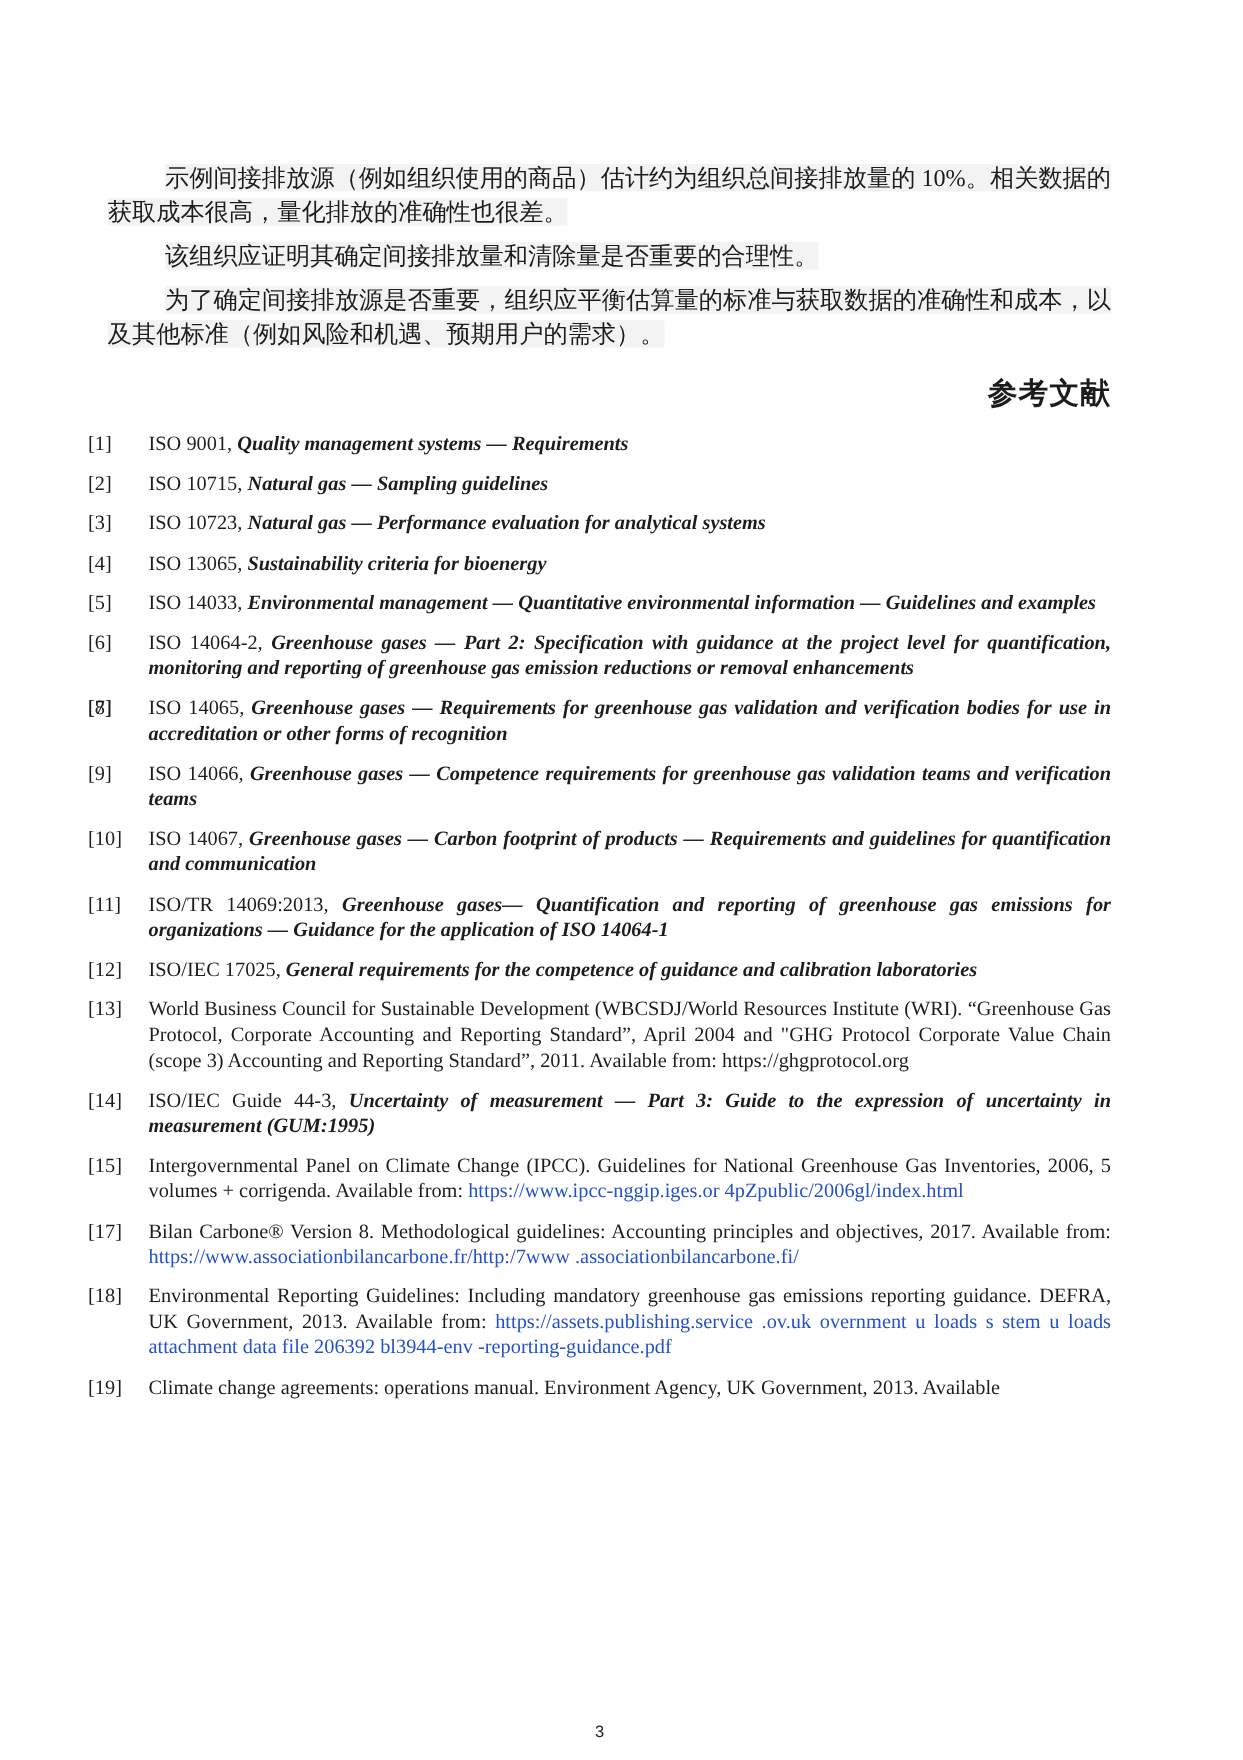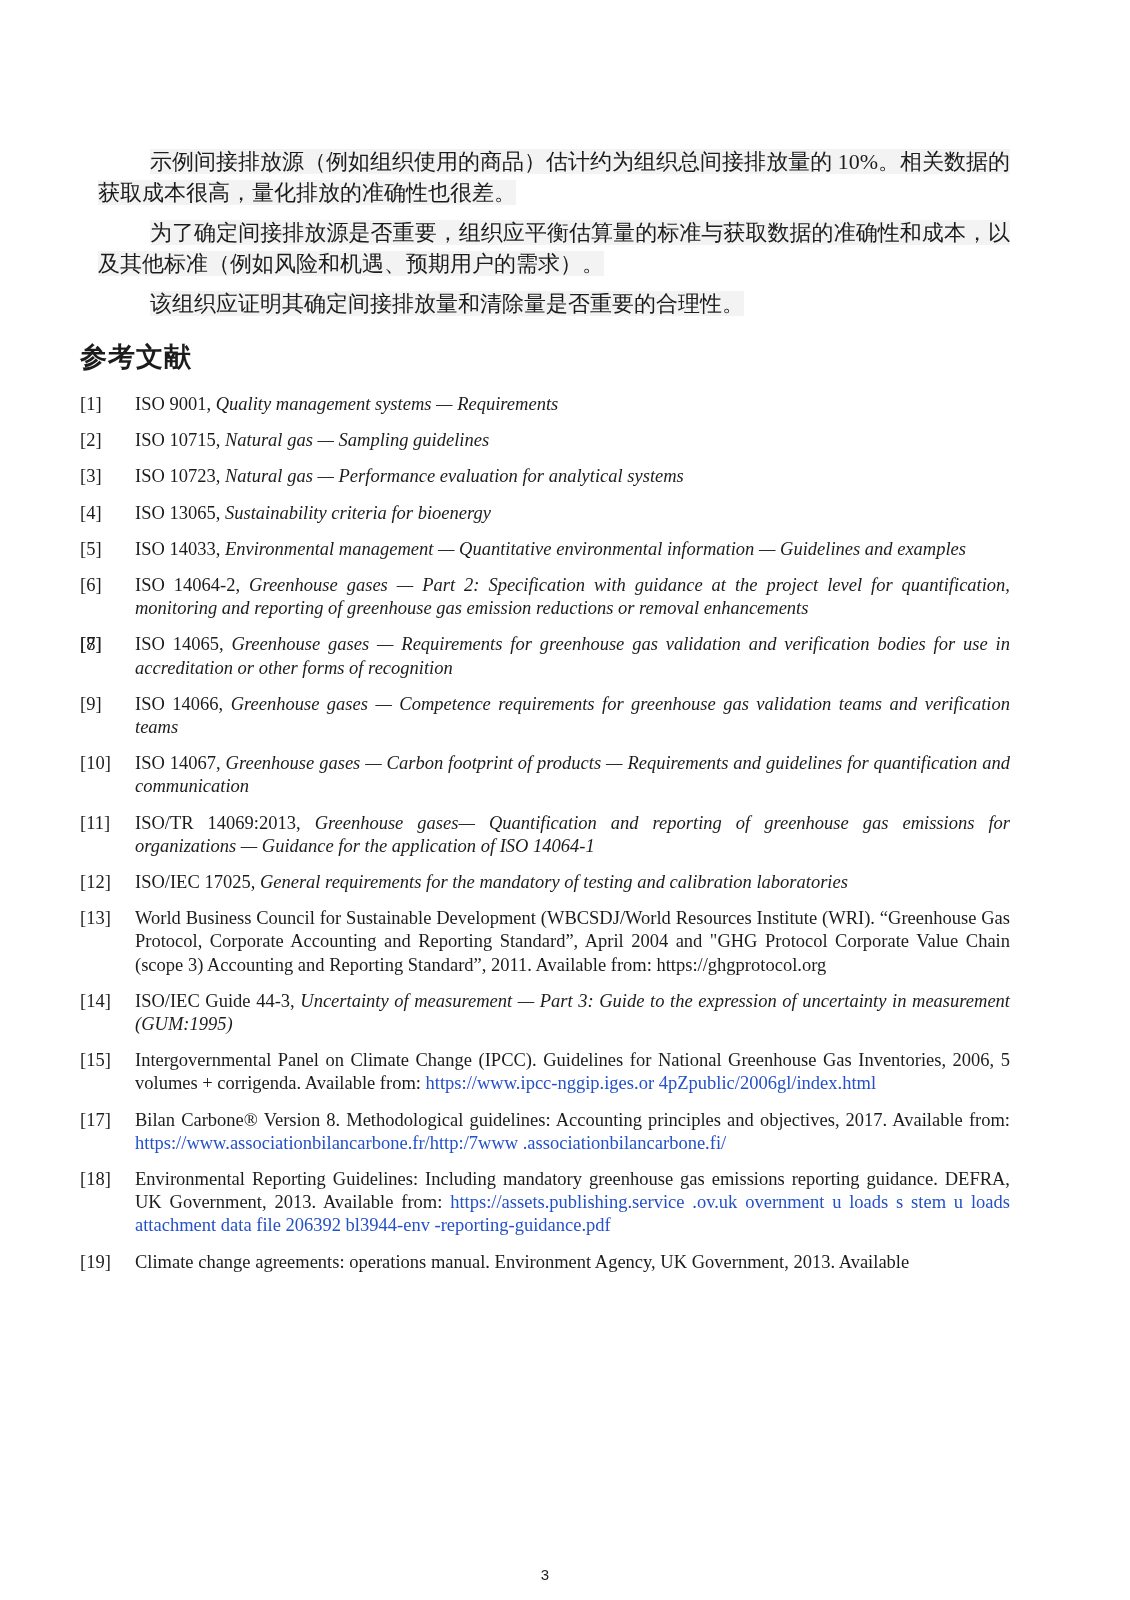--- a/index.html
+++ b/index.html
@@ -33,41 +33,41 @@
     font-size: 22px;
     line-height: 31px;
     text-align: justify;
     text-indent: 52px;
     margin: 0 0 9px 18px;
   }
   .zh .hl { background: var(--highlight); }
   .heading {
     font-size: 27px;
     font-weight: bold;
-    text-align: left;
+    text-align: right;
     line-height: 37px;
     margin: 20px 0 17px 0;
     letter-spacing: 1px;
   }
   .refs { width: 930px; }
   .ref {
     position: relative;
     padding-left: 55px;
     font-size: 18.5px;
     line-height: 23.2px;
     text-align: justify;
     margin-bottom: 13px;
   }
   .ref .num {
     position: absolute;
     left: 0; top: 0;
     font-style: normal;
   }
   .s-r { font-style: normal; margin-top: 40px; }
-  .s-i { font-style: italic; }
+  .s-i { font-style: italic; font-weight: bold; }
   .s-l { color: var(--link-color); text-decoration: none; cursor: pointer; }
   .s-lu { color: var(--link-color); cursor: pointer; }
   .pageno {
     position: absolute;
     left: 80px;
     top: 1566px;
     width: 930px;
     text-align: center;
     font-family: "Liberation Sans", sans-serif;
     font-size: 15px;
@@ -75,39 +75,39 @@
   }
 </style>
 </head>
 <body>
 
 <div class="page">
   <div class="content">
 
     <p class="zh"><span class="hl">示例间接排放源（例如组织使用的商品）估计约为组织总间接排放量的 10%。相关数据的获取成本很高，量化排放的准确性也很差。</span></p>
 
+    <p class="zh"><span class="hl">该组织应证明其确定间接排放量和清除量是否重要的合理性。</span></p>
+
     <p class="zh"><span class="hl">为了确定间接排放源是否重要，组织应平衡估算量的标准与获取数据的准确性和成本，以及其他标准（例如风险和机遇、预期用户的需求）。</span></p>
-
-    <p class="zh"><span class="hl">该组织应证明其确定间接排放量和清除量是否重要的合理性。</span></p>
 
     <h1 class="heading">参考文献</h1>
 
     <div class="refs">
         <div class="ref"><span class="num">[1]</span><span><span class="s-r">ISO 9001, </span><span class="s-i">Quality management systems — Requirements</span></span></div>
         <div class="ref"><span class="num">[2]</span><span><span class="s-r">ISO 10715, </span><span class="s-i">Natural gas — Sampling guidelines</span></span></div>
         <div class="ref"><span class="num">[3]</span><span><span class="s-r">ISO 10723, </span><span class="s-i">Natural gas — Performance evaluation for analytical systems</span></span></div>
         <div class="ref"><span class="num">[4]</span><span><span class="s-r">ISO 13065, </span><span class="s-i">Sustainability criteria for bioenergy</span></span></div>
         <div class="ref"><span class="num">[5]</span><span><span class="s-r">ISO 14033, </span><span class="s-i">Environmental management — Quantitative environmental information — Guidelines and examples</span></span></div>
         <div class="ref"><span class="num">[6]</span><span><span class="s-r">ISO 14064-2, </span><span class="s-i">Greenhouse gases — Part 2: Specification with guidance at the project level for quantification, monitoring and reporting of greenhouse gas emission reductions or removal enhancements</span></span></div>
         <div class="ref"><span class="num">[7]</span></div>
         <div class="ref"><span class="num">[8]</span><span><span class="s-r">ISO 14065, </span><span class="s-i">Greenhouse gases — Requirements for greenhouse gas validation and verification bodies for use in accreditation or other forms of recognition</span></span></div>
         <div class="ref"><span class="num">[9]</span><span><span class="s-r">ISO 14066, </span><span class="s-i">Greenhouse gases — Competence requirements for greenhouse gas validation teams and verification teams</span></span></div>
         <div class="ref"><span class="num">[10]</span><span><span class="s-r">ISO 14067, </span><span class="s-i">Greenhouse gases — Carbon footprint of products — Requirements and guidelines for quantification and communication</span></span></div>
         <div class="ref"><span class="num">[11]</span><span><span class="s-r">ISO/TR 14069:2013, </span><span class="s-i">Greenhouse gases— Quantification and reporting of greenhouse gas emissions for organizations — Guidance for the application of ISO 14064-1</span></span></div>
-        <div class="ref"><span class="num">[12]</span><span><span class="s-r">ISO/IEC 17025, </span><span class="s-i">General requirements for the mandatory of testing and calibration laboratories</span></span></div>
+        <div class="ref"><span class="num">[12]</span><span><span class="s-r">ISO/IEC 17025, </span><span class="s-i">General requirements for the competence of guidance and calibration laboratories</span></span></div>
         <div class="ref"><span class="num">[13]</span><span><span class="s-r">World Business Council for Sustainable Development (WBCSDJ/World Resources Institute (WRI). “Greenhouse Gas Protocol, Corporate Accounting and Reporting Standard”, April 2004 and "GHG Protocol Corporate Value Chain (scope 3) Accounting and Reporting Standard”, 2011. Available from: https://ghgprotocol.org</span></span></div>
         <div class="ref"><span class="num">[14]</span><span><span class="s-r">ISO/IEC Guide 44-3, </span><span class="s-i">Uncertainty of measurement — Part 3: Guide to the expression of uncertainty in measurement (GUM:1995)</span></span></div>
         <div class="ref"><span class="num">[15]</span><span><span class="s-r">Intergovernmental Panel on Climate Change (IPCC). Guidelines for National Greenhouse Gas Inventories, 2006, 5 volumes + corrigenda. Available from: </span><span class="s-l">https://www.ipcc-nggip.iges.or 4pZpublic/2006gl/index.html</span></span></div>
         <div class="ref"><span class="num">[17]</span><span><span class="s-r">Bilan Carbone® Version 8. Methodological guidelines: Accounting principles and objectives, 2017. Available from: </span><span class="s-l">https://www.associationbilancarbone.fr/http:/7www .associationbilancarbone.fi/</span></span></div>
         <div class="ref"><span class="num">[18]</span><span><span class="s-r">Environmental Reporting Guidelines: Including mandatory greenhouse gas emissions reporting guidance. DEFRA, UK Government, 2013. Available from: </span><span class="s-l">htt</span><span class="s-lu">ps://</span><span class="s-l">assets.publis</span><span class="s-lu">hing.se</span><span class="s-l">rvice .ov.uk overnment u loads s stem u loads attachment data file 206392 bl3944-env -rep</span><span class="s-lu">orting-guidance.pdf</span></span></div>
         <div class="ref"><span class="num">[19]</span><span><span class="s-r">Climate change agreements: operations manual. Environment Agency, UK Government, 2013. Available</span></span></div>
       </div>
 
   </div>
 

